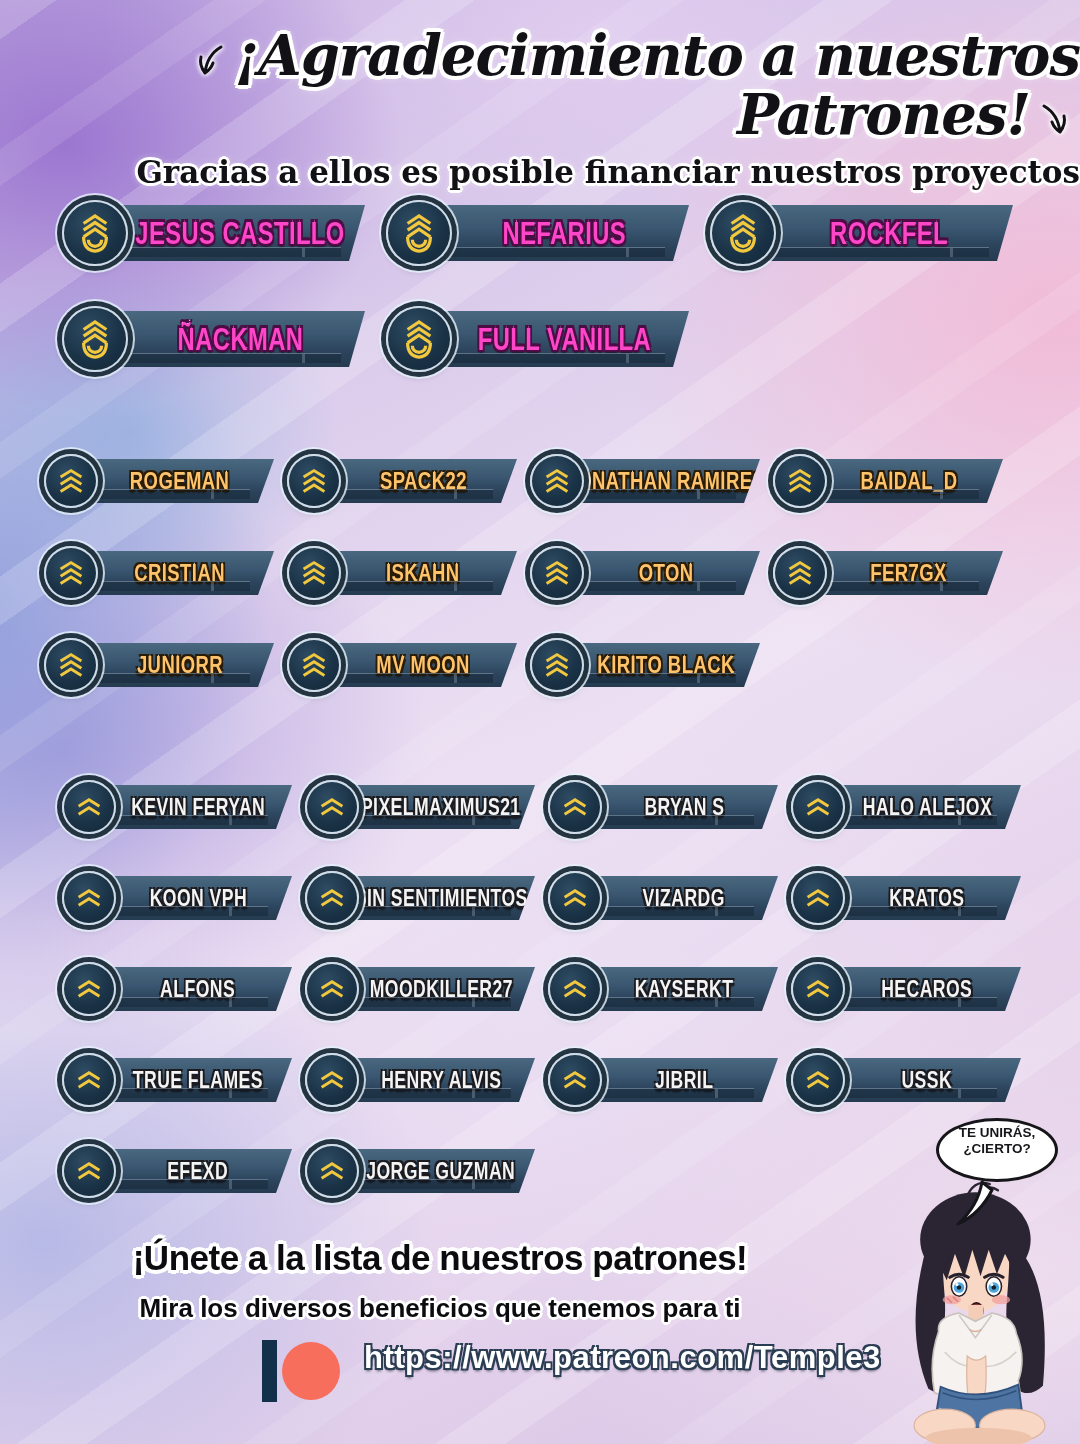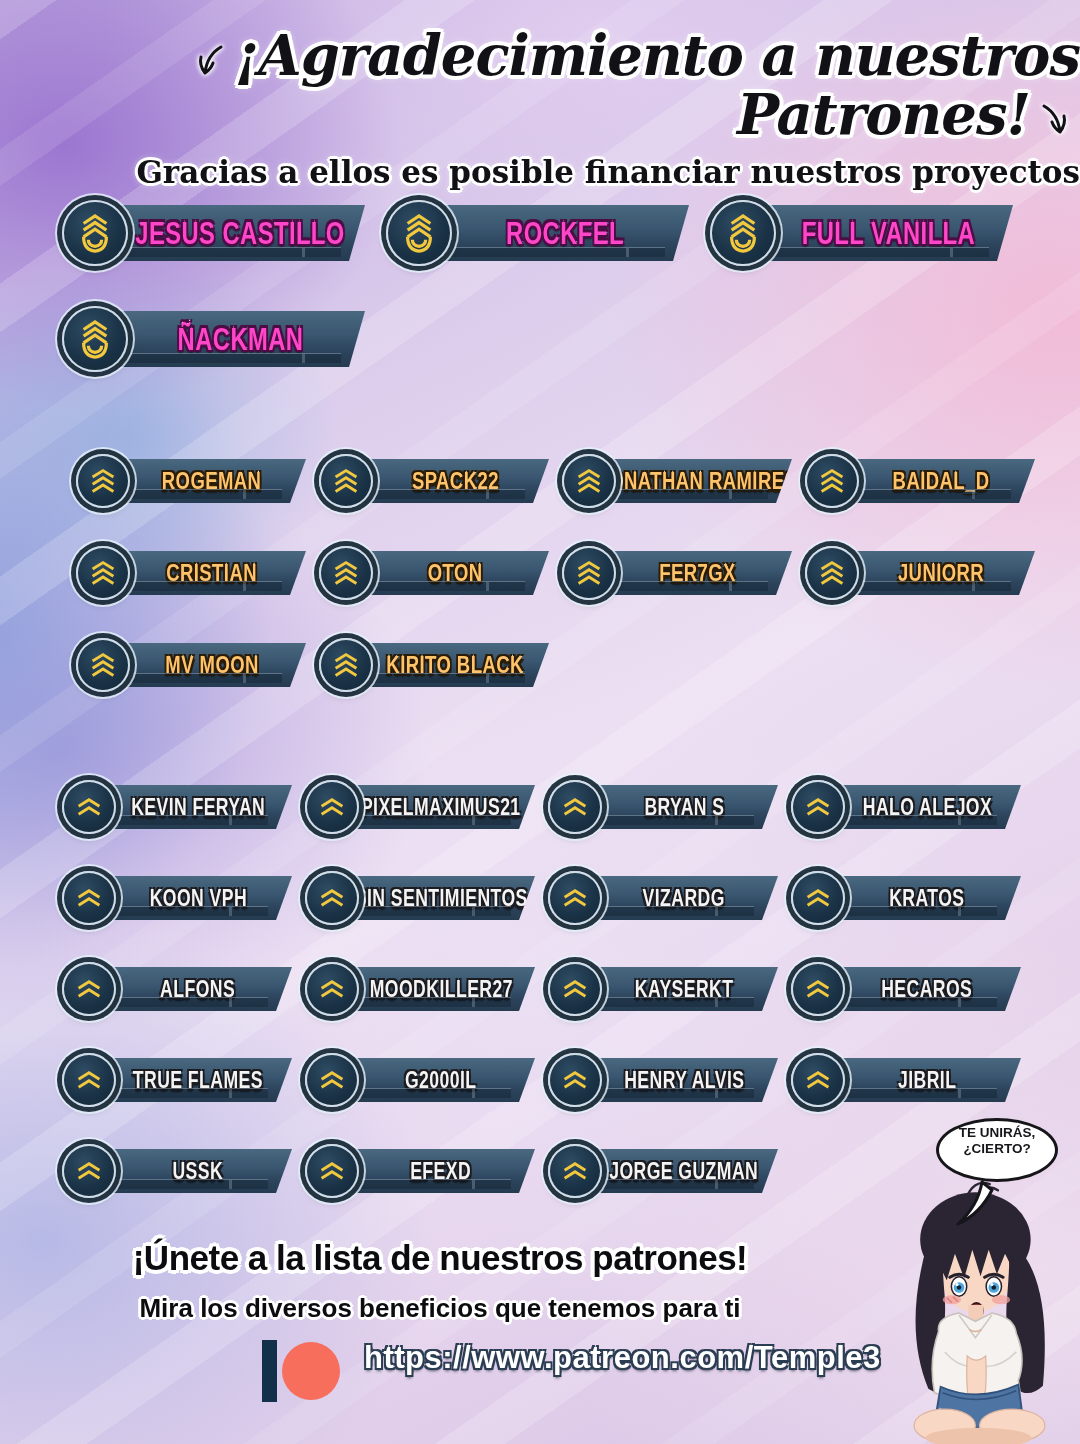--- a/index.html
+++ b/index.html
@@ -40,21 +40,21 @@
     text-shadow:-2px -2px 0 #fff,2px -2px 0 #fff,-2px 2px 0 #fff,2px 2px 0 #fff,
       0 -3px 0 #fff,0 3px 0 #fff,-3px 0 0 #fff,3px 0 0 #fff,0 0 8px rgba(255,255,255,.9);
     padding-left:11px;
   }
   .flourish{display:inline-block;vertical-align:middle;margin:0 10px;
     filter:drop-shadow(0 0 2px #fff) drop-shadow(0 0 2px #fff);}
 
   
   .grid{position:absolute;display:flex;flex-wrap:wrap;}
   #tier1-grid{left:62px;top:198px;width:952px;column-gap:21px;row-gap:36px;text-align:center;}
-  #tier2-grid{left:76px;top:452px;width:960px;column-gap:13px;row-gap:34px;}
+  #tier2-grid{left:44px;top:452px;width:960px;column-gap:13px;row-gap:34px;}
   #tier3-grid{left:62px;top:778px;width:960px;column-gap:13px;row-gap:33px;}
 
   .badge{position:relative;}
   .badge.t1{width:303px;height:70px;}
   .badge.t2,.badge.t3{width:230px;height:58px;}
 
   .bar{
     position:absolute;right:0;display:flex;align-items:center;justify-content:center;
     background:linear-gradient(180deg,#4a6880 0%,#3a5670 42%,#2c445c 72%,#253b50 100%);
     clip-path:polygon(0 0,100% 0,calc(100% - 16px) 100%,0 100%);
@@ -158,35 +158,35 @@
        <path d="M8 13 L20 5 L32 13"></path>
             <path d="M8 20 L20 12 L32 20"></path>
             <path d="M8 27 L20 19 L32 27"></path>
        <path d="M8 27 Q8 41 20 42 Q32 41 32 27"></path>
             <path d="M13 30 Q13 36 20 37 Q27 36 27 30"></path>
      </svg>
         </div>
       </div>
       <div class="badge t1">
         <div class="bar">
-          <span class="pname">ROCKFEL</span>
+          <span class="pname">NEFARIUS</span>
         </div>
         <div class="emblem">
           <svg width="38" height="44" viewBox="0 0 40 46" fill="none" stroke="#f2c83e" stroke-width="3.4">
        <path d="M8 13 L20 5 L32 13"></path>
             <path d="M8 20 L20 12 L32 20"></path>
             <path d="M8 27 L20 19 L32 27"></path>
        <path d="M8 27 Q8 41 20 42 Q32 41 32 27"></path>
             <path d="M13 30 Q13 36 20 37 Q27 36 27 30"></path>
      </svg>
         </div>
       </div>
       <div class="badge t1">
         <div class="bar">
-          <span class="pname">FULL VANILLA</span>
+          <span class="pname">ROCKFEL</span>
         </div>
         <div class="emblem">
           <svg width="38" height="44" viewBox="0 0 40 46" fill="none" stroke="#f2c83e" stroke-width="3.4">
        <path d="M8 13 L20 5 L32 13"></path>
             <path d="M8 20 L20 12 L32 20"></path>
             <path d="M8 27 L20 19 L32 27"></path>
        <path d="M8 27 Q8 41 20 42 Q32 41 32 27"></path>
             <path d="M13 30 Q13 36 20 37 Q27 36 27 30"></path>
      </svg>
         </div>
@@ -198,20 +198,34 @@
         <div class="emblem">
           <svg width="38" height="44" viewBox="0 0 40 46" fill="none" stroke="#f2c83e" stroke-width="3.4">
        <path d="M8 13 L20 5 L32 13"></path>
             <path d="M8 20 L20 12 L32 20"></path>
             <path d="M8 27 L20 19 L32 27"></path>
        <path d="M8 27 Q8 41 20 42 Q32 41 32 27"></path>
             <path d="M13 30 Q13 36 20 37 Q27 36 27 30"></path>
      </svg>
         </div>
       </div>
+      <div class="badge t1">
+        <div class="bar">
+          <span class="pname">FULL VANILLA</span>
+        </div>
+        <div class="emblem">
+          <svg width="38" height="44" viewBox="0 0 40 46" fill="none" stroke="#f2c83e" stroke-width="3.4">
+       <path d="M8 13 L20 5 L32 13"></path>
+            <path d="M8 20 L20 12 L32 20"></path>
+            <path d="M8 27 L20 19 L32 27"></path>
+       <path d="M8 27 Q8 41 20 42 Q32 41 32 27"></path>
+            <path d="M13 30 Q13 36 20 37 Q27 36 27 30"></path>
+     </svg>
+        </div>
+      </div>
     </div>
   <div id="tier2-grid" class="grid">
       <div class="badge t2">
         <div class="bar">
           <span class="pname">ROGEMAN</span>
         </div>
         <div class="emblem">
           <svg width="32" height="30" viewBox="0 0 40 36" fill="none" stroke="#f2c83e" stroke-width="3.6">
        <path d="M7 13 L20 5 L33 13"></path>
             <path d="M7 22 L20 14 L33 22"></path>
@@ -262,20 +276,32 @@
         <div class="emblem">
           <svg width="32" height="30" viewBox="0 0 40 36" fill="none" stroke="#f2c83e" stroke-width="3.6">
        <path d="M7 13 L20 5 L33 13"></path>
             <path d="M7 22 L20 14 L33 22"></path>
             <path d="M7 31 L20 23 L33 31"></path>
      </svg>
         </div>
       </div>
       <div class="badge t2">
         <div class="bar">
+          <span class="pname">ISKAHN</span>
+        </div>
+        <div class="emblem">
+          <svg width="32" height="30" viewBox="0 0 40 36" fill="none" stroke="#f2c83e" stroke-width="3.6">
+       <path d="M7 13 L20 5 L33 13"></path>
+            <path d="M7 22 L20 14 L33 22"></path>
+            <path d="M7 31 L20 23 L33 31"></path>
+     </svg>
+        </div>
+      </div>
+      <div class="badge t2">
+        <div class="bar">
           <span class="pname">OTON</span>
         </div>
         <div class="emblem">
           <svg width="32" height="30" viewBox="0 0 40 36" fill="none" stroke="#f2c83e" stroke-width="3.6">
        <path d="M7 13 L20 5 L33 13"></path>
             <path d="M7 22 L20 14 L33 22"></path>
             <path d="M7 31 L20 23 L33 31"></path>
      </svg>
         </div>
       </div>
@@ -457,31 +483,20 @@
         <div class="emblem">
           <svg width="32" height="24" viewBox="0 0 40 28" fill="none" stroke="#f2c83e" stroke-width="3.6">
        <path d="M7 13 L20 5 L33 13"></path>
             <path d="M7 23 L20 15 L33 23"></path>
      </svg>
         </div>
       </div>
       <div class="badge t3">
         <div class="bar">
           <span class="pname">TRUE FLAMES</span>
-        </div>
-        <div class="emblem">
-          <svg width="32" height="24" viewBox="0 0 40 28" fill="none" stroke="#f2c83e" stroke-width="3.6">
-       <path d="M7 13 L20 5 L33 13"></path>
-            <path d="M7 23 L20 15 L33 23"></path>
-     </svg>
-        </div>
-      </div>
-      <div class="badge t3">
-        <div class="bar">
-          <span class="pname">G2000IL</span>
         </div>
         <div class="emblem">
           <svg width="32" height="24" viewBox="0 0 40 28" fill="none" stroke="#f2c83e" stroke-width="3.6">
        <path d="M7 13 L20 5 L33 13"></path>
             <path d="M7 23 L20 15 L33 23"></path>
      </svg>
         </div>
       </div>
       <div class="badge t3">
         <div class="bar">

